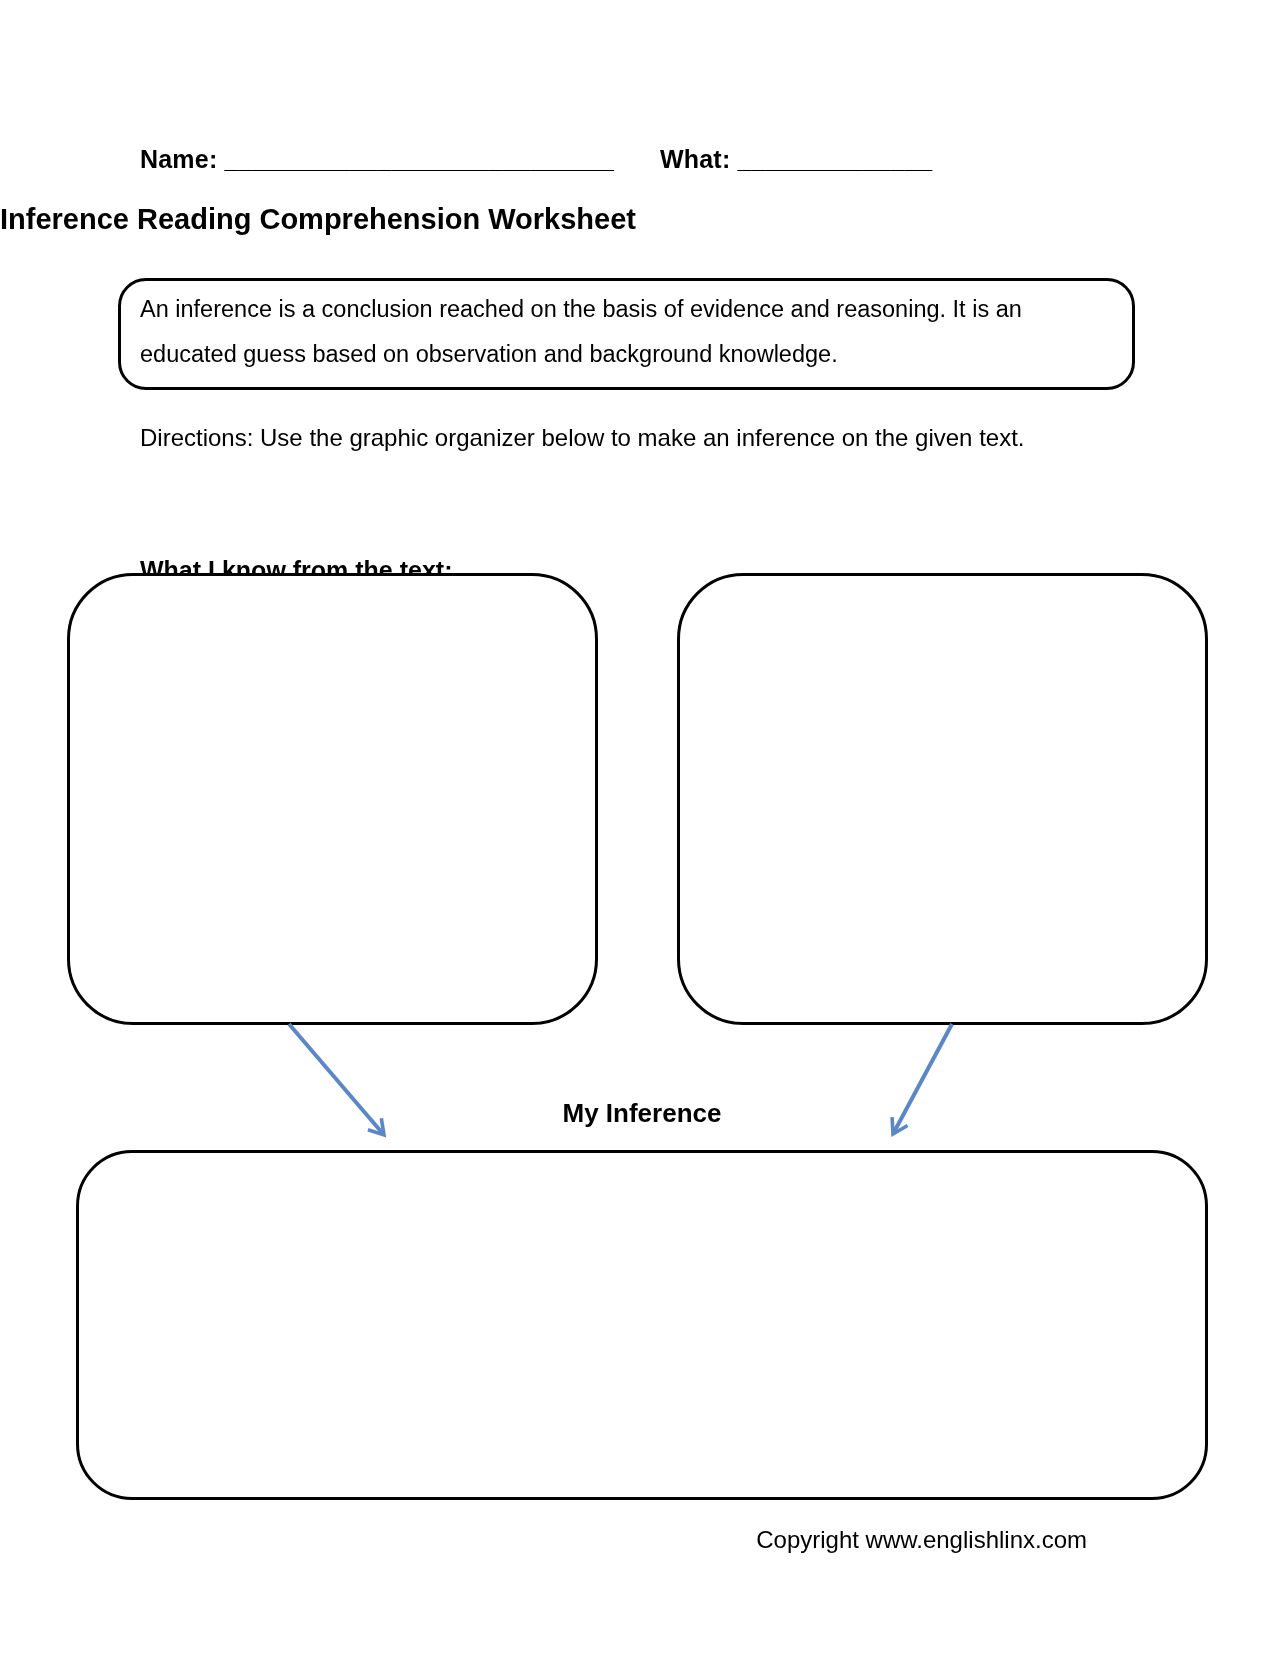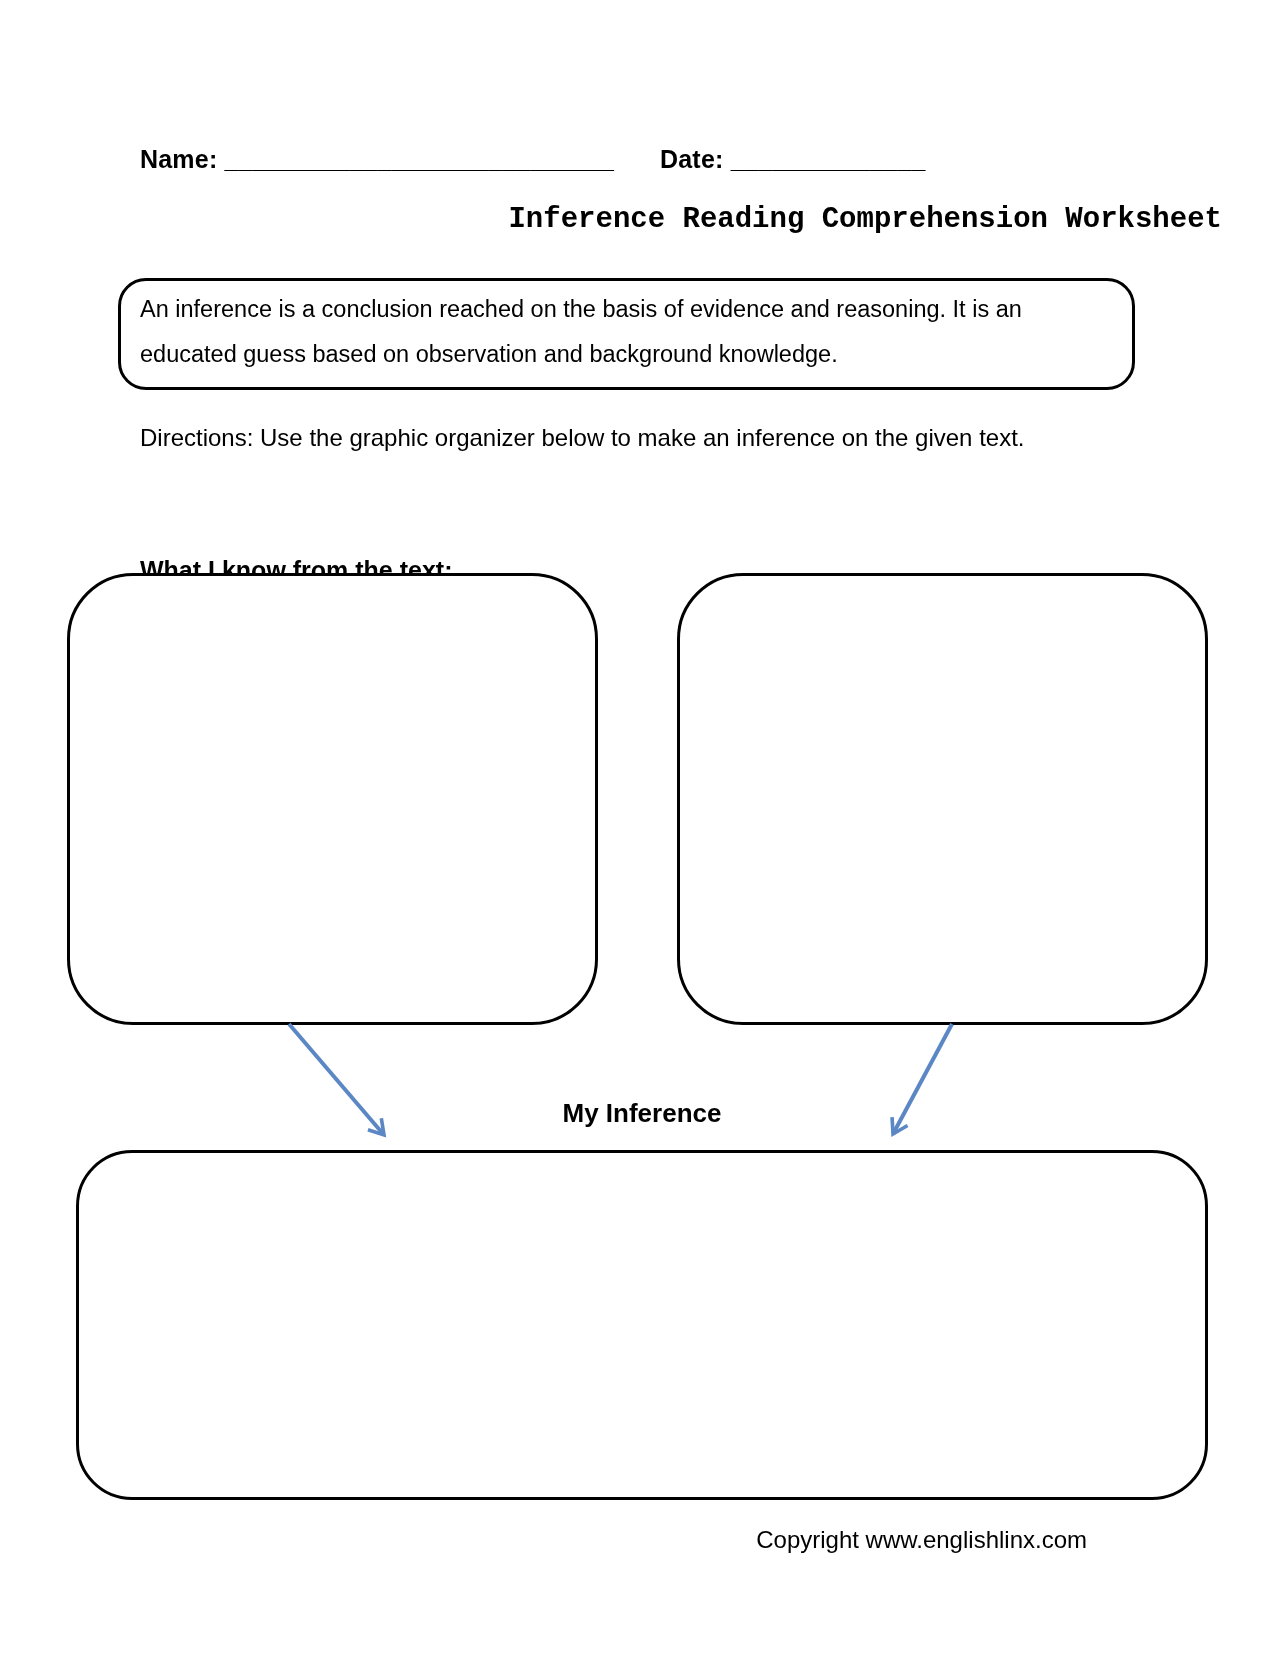--- a/index.html
+++ b/index.html
@@ -25,25 +25,25 @@
     letter-spacing: 0.2px;
     white-space: nowrap;
   }
   .blank-line {
     font-weight: bold;
     letter-spacing: 0px;
   }
 
   
   .title {
-    left: 12px;
+    left: 0;
     top: 203px;
     width: 1210px;
-    text-align: right;
-    font-family: Liberation Mono, monospace;
+    text-align: left;
+    font-family: Liberation Sans, sans-serif;
     font-weight: bold;
     font-size: 29px;
   }
 
   
   .definition-box {
     left: 118px;
     top: 278px;
     width: 1017px;
     height: 112px;
@@ -127,21 +127,21 @@
 <body>
 
 <div id="page">
 
   <div class="abs field-row" style="left:140px; top:145px;">
     <span>Name:</span>
     <span> </span>
     <span class="blank-line">____________________________</span>
   </div>
   <div class="abs field-row" style="left:660px; top:145px;">
-    <span>Date:</span>
+    <span>What:</span>
     <span> </span>
     <span class="blank-line">______________</span>
   </div>
 
   <div class="abs title">Inference Reading Comprehension Worksheet</div>
 
   <div class="abs definition-box"></div>
   <div class="abs directions-text">Directions: Use the graphic organizer below to make an inference on the given text.</div>
 
   <div class="abs definition-text">An inference is a conclusion reached on the basis of evidence and reasoning. It is an educated guess based on observation and background knowledge.</div>

